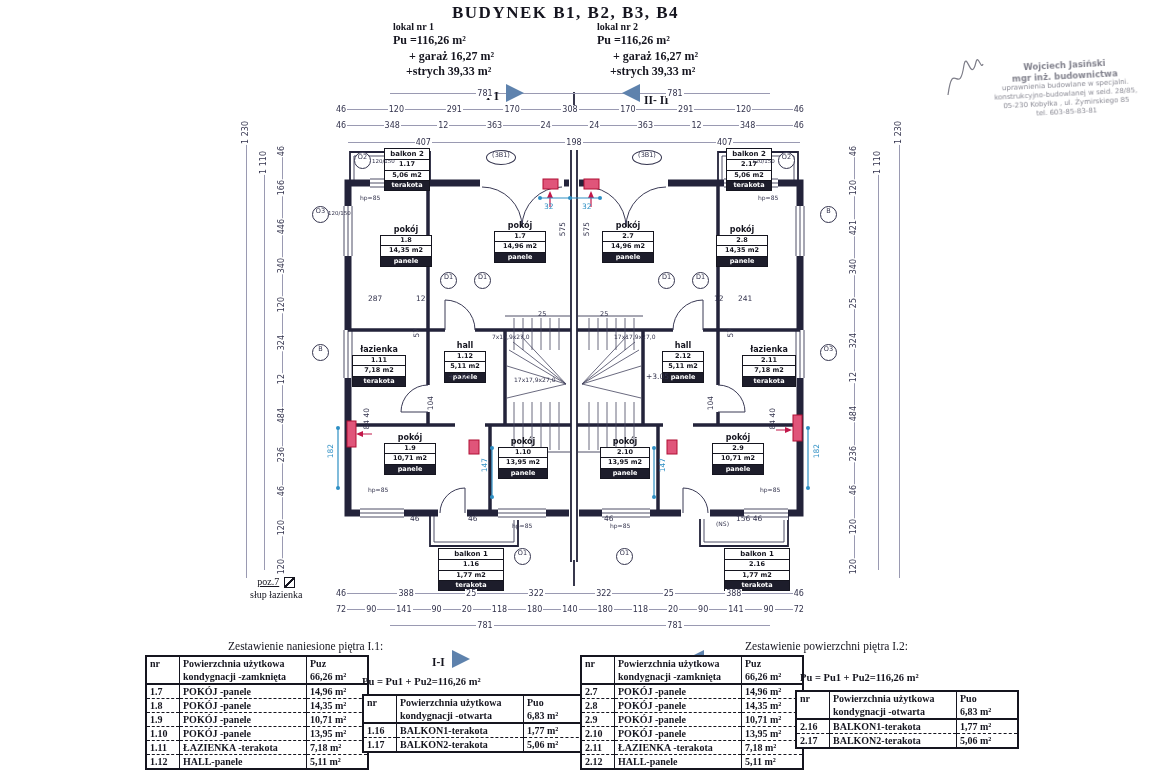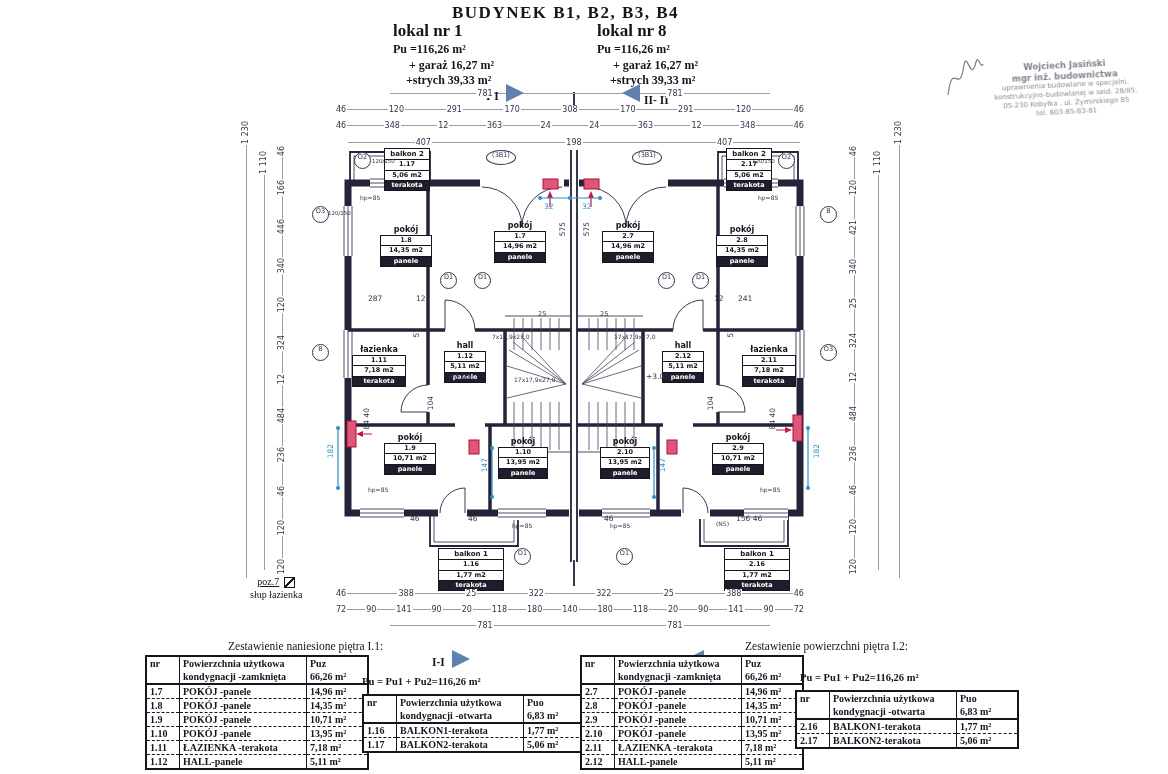--- a/index.html
+++ b/index.html
@@ -1,20 +1,20 @@
 <!DOCTYPE html>
 <html><head>
 <meta charset="utf-8">
 <style>
   html,body{margin:0;padding:0;background:#fff}
   .page{position:relative;width:1168px;height:774px;background:#fff;font-family:"Liberation Serif",serif;color:#15151f;overflow:hidden}
   .abs{position:absolute}
   .title{font-weight:bold;font-size:17px;letter-spacing:1.5px}
   .unit{font-weight:bold;font-size:12px;line-height:1.3}
-  .unit .uname{font-size:17px}
+  .unit .uname{font-size:10px}
   .unit .ind1{padding-left:16px}
   .unit .ind2{padding-left:13px}
   .notice{font-weight:bold;font-size:10.5px;line-height:1.3;width:410px;color:#c2184a}
   .notice .u{text-decoration:underline}
   .notice .gray{color:#8f8f9c}
   .sig path{stroke:#7d7d88;fill:none;stroke-width:1.2}
   .stamp{color:#8b8b95;font-size:7px;line-height:1.25;text-align:center;transform:rotate(-3deg);width:195px;font-family:"DejaVu Sans",sans-serif;filter:blur(.2px)}
   .stamp .s1{font-size:8.5px;font-weight:bold;color:#83838e}
   .dimrow{display:flex;justify-content:space-between;align-items:flex-end;font:8px "DejaVu Sans",sans-serif;color:#33334d;height:10px}
   .dimrow::before{content:"";position:absolute;left:0;right:0;top:50%;border-top:1px solid #9a9ab2}
@@ -183,21 +183,21 @@
   </svg>
 
   <div class="abs title" style="left:452px;top:3px">BUDYNEK  B1, B2, B3, B4</div>
   <div class="abs unit" style="left:393px;top:20px">
     <div class="uname">lokal  nr 1</div>
     <div>Pu =116,26 m²</div>
     <div class="ind1">+ garaż  16,27 m²</div>
     <div class="ind2">+strych 39,33 m²</div>
   </div>
   <div class="abs unit" style="left:597px;top:20px">
-    <div class="uname">lokal nr 8</div>
+    <div class="uname">lokal nr 2</div>
     <div>Pu =116,26 m²</div>
     <div class="ind1">+ garaż  16,27 m²</div>
     <div class="ind2">+strych 39,33 m²</div>
   </div>
 
 
   <svg class="abs sig" style="left:945px;top:50px" width="40" height="55">
     <path d="M3,45 C8,8 14,48 19,15 C22,0 26,34 31,12 C33,4 36,20 38,14"></path>
   </svg>
   <div class="abs stamp" style="left:968px;top:60px">

